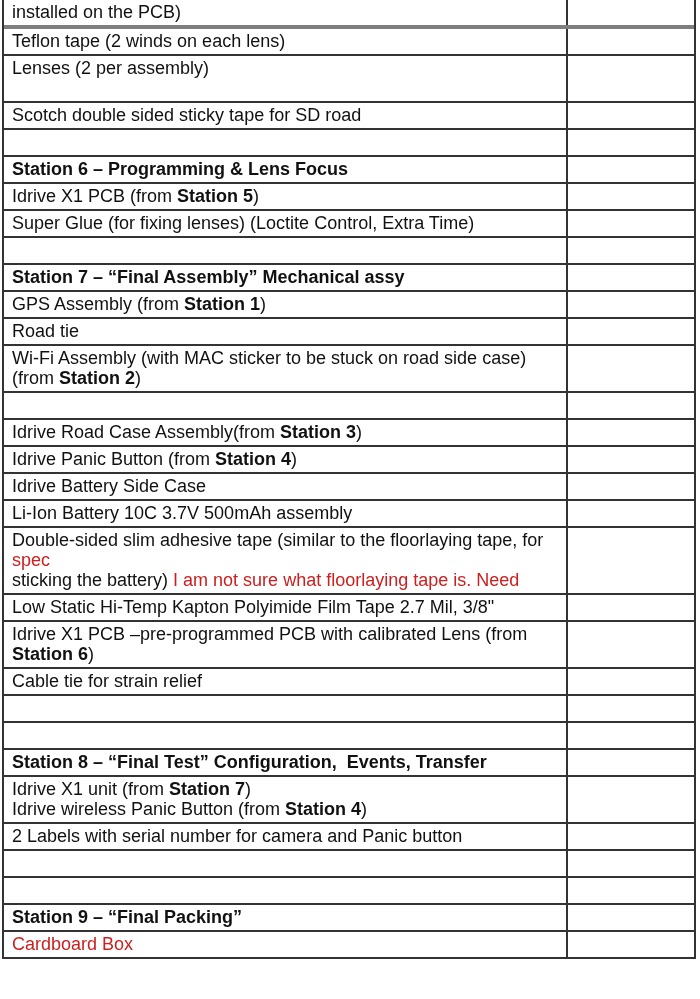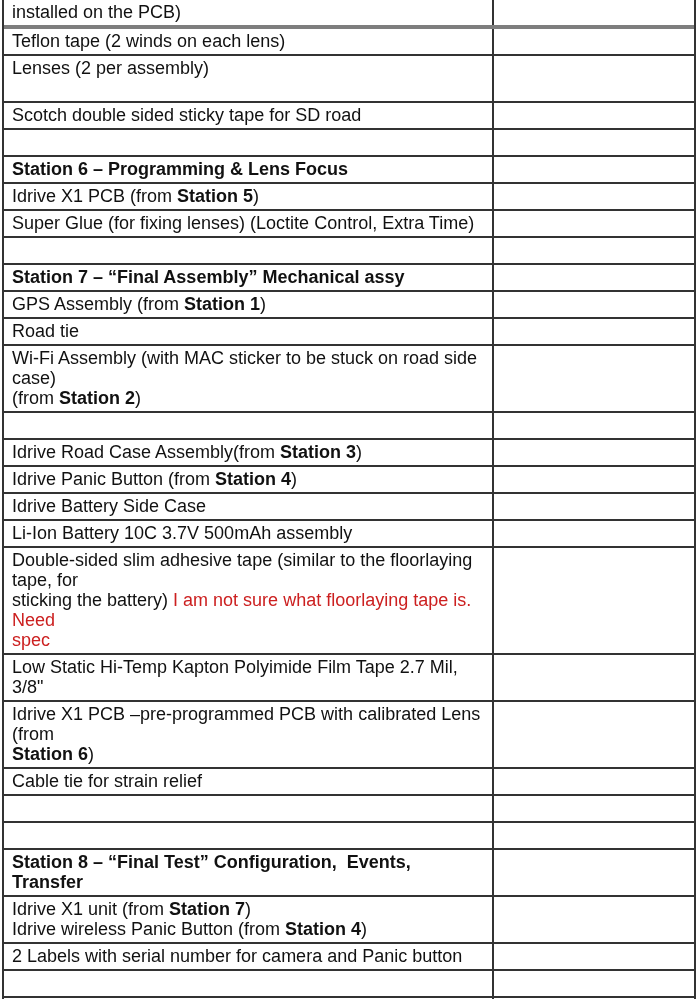--- a/index.html
+++ b/index.html
@@ -31,21 +31,21 @@
     border-bottom: 2px solid var(--border, #333);
   }
   .row.thick {
     border-bottom: 4px solid var(--thick-border, #7e7e7e);
   }
   .cell {
     box-sizing: border-box;
     padding: 2px 8px 3px 8px;
   }
   .cell.left {
-    width: 490px;
+    width: 564px;
     border-right: 2px solid var(--border, #333);
   }
   .cell.right {
     flex: 1;
   }
   .line {
     min-height: 20px;
     line-height: 20px;
     font-size: 18px;
     color: var(--ink, #111);
@@ -201,22 +201,22 @@
         <div class="cell left">
           <div class="line"><span class="seg">Li-Ion Battery 10C 3.7V 500mAh assembly</span></div>
         </div>
         <div class="cell right">
           <div class="line"></div>
         </div>
       </div>
       <div class="row">
         <div class="cell left">
           <div class="line"><span class="seg">Double-sided slim adhesive tape (similar to the floorlaying tape, for</span></div>
+          <div class="line"><span class="seg red">spec</span></div>
           <div class="line"><span class="seg">sticking the battery) </span><span class="seg red">I am not sure what floorlaying tape is. Need</span></div>
-          <div class="line"><span class="seg red">spec</span></div>
         </div>
         <div class="cell right">
           <div class="line"></div>
         </div>
       </div>
       <div class="row">
         <div class="cell left">
           <div class="line"><span class="seg">Low Static Hi-Temp Kapton Polyimide Film Tape 2.7 Mil, 3/8"</span></div>
         </div>
         <div class="cell right">

